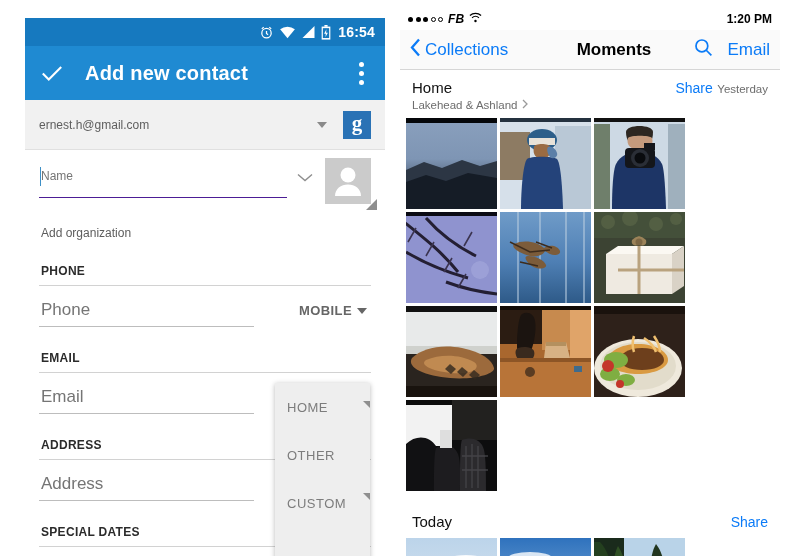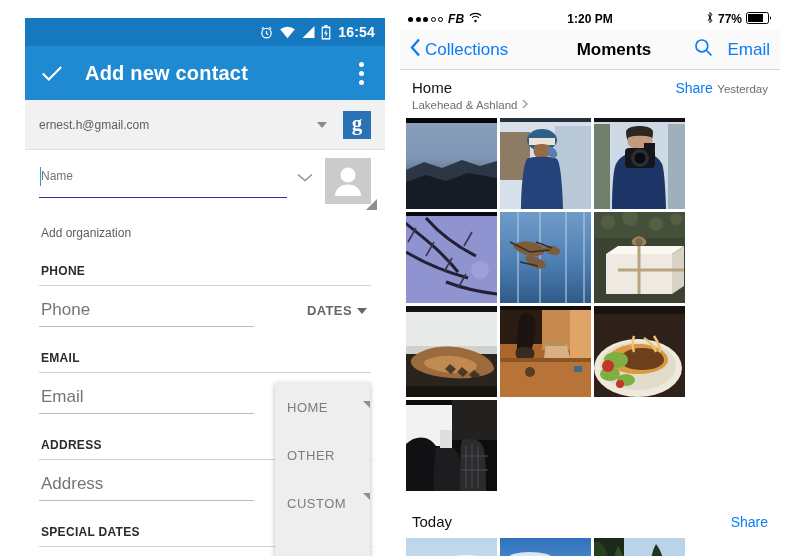--- a/index.html
+++ b/index.html
@@ -250,21 +250,21 @@
           <span class="avatar-corner"></span>
         </span>
       </div>
 
       <div class="add-org">Add organization</div>
 
       <div class="sec-label">PHONE</div>
       <div class="field-row">
         <input class="field-input w-short" value="" placeholder="Phone" style="">
         <span class="type-label">
-          <span>DATES</span>
+          <span>MOBILE</span>
           <span class="caret-sm"></span>
         </span>
       </div>
 
       <div class="sec-label">EMAIL</div>
       <div class="field-row">
         <input class="field-input w-short" value="" placeholder="Email" style="">
       </div>
 
       <div class="sec-label">ADDRESS</div>
@@ -311,35 +311,20 @@
           <svg width="13" height="11" viewBox="0 0 14 11">
               <g fill="none" stroke="#000" stroke-width="1.3">
                 <path d="M1 3.4A8.6 8.6 0 0 1 13 3.4"></path>
                 <path d="M3.3 5.9A5.3 5.3 0 0 1 10.7 5.9"></path>
               </g>
               <circle cx="7" cy="9.2" r="1.3" fill="#000"></circle>
             </svg>
         </span>
       </span>
       <span class="i-time">1:20 PM</span>
-      <span class="i-sb-right">
-        <span>
-          <svg width="8" height="13" viewBox="0 0 8 14">
-              <path d="M2 3.5 6 10.5 4 12.5V1.5L6 3.5 2 10.5" fill="none" stroke="#000" stroke-width="1"></path>
-            </svg>
-        </span>
-        <span class="i-batt-pct">77%</span>
-        <span>
-          <svg width="26" height="12" viewBox="0 0 26 12">
-            <rect x="0.5" y="0.5" width="22" height="11" rx="2" fill="none" stroke="#000"></rect>
-            <rect x="2" y="2" width="15" height="8" fill="#000"></rect>
-            <path d="M24 4.2v3.6a2 2 0 0 0 0-3.6Z" fill="#000"></path>
-          </svg>
-        </span>
-      </span>
     </div>
 
     <div class="i-navbar">
       <span class="i-back">
         <span>
           <svg width="11" height="19" viewBox="0 0 11 19">
               <path d="M9 1.5 2 9.5 9 17.5" fill="none" stroke="#0b7bf7" stroke-width="2.3"></path>
             </svg>
         </span>
         <span class="i-back-label">Collections</span>

